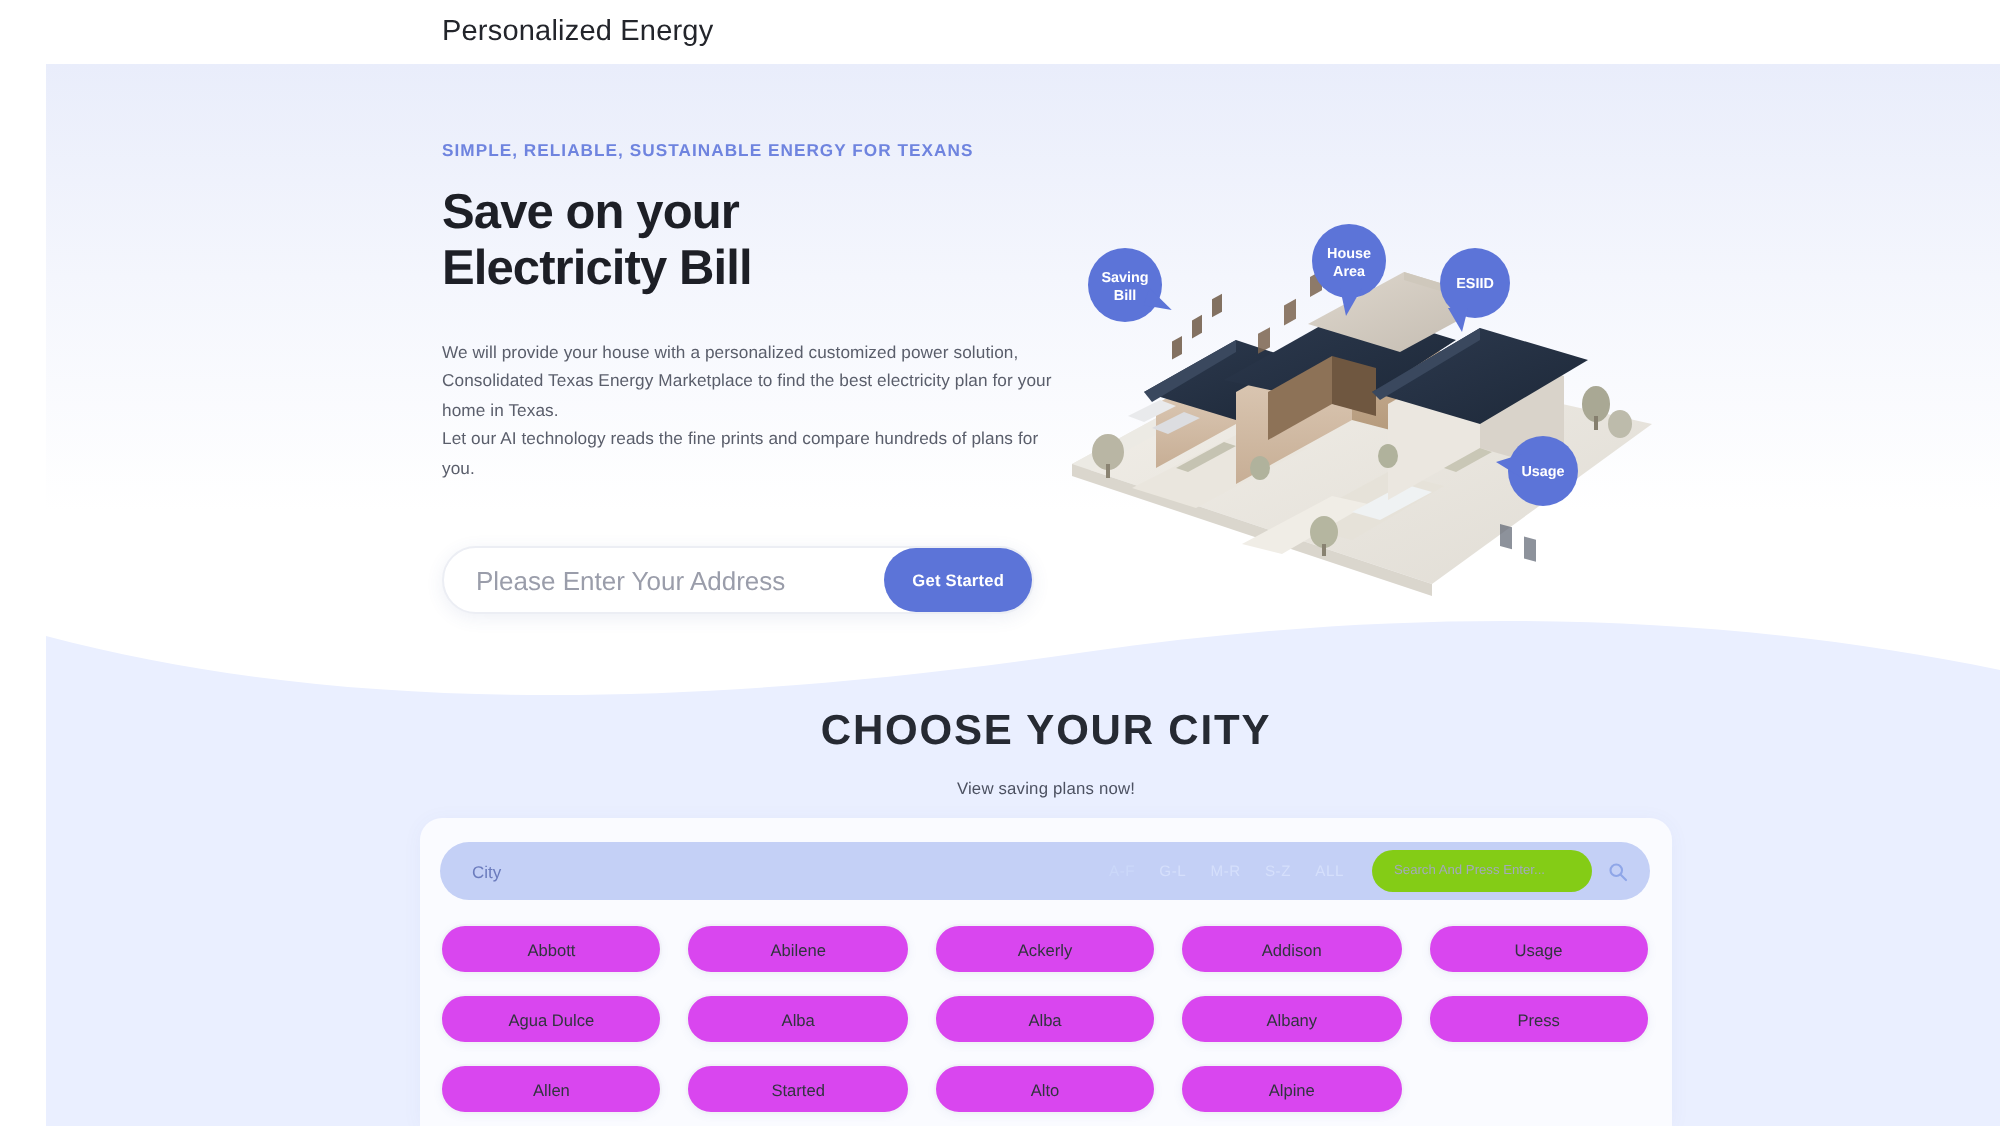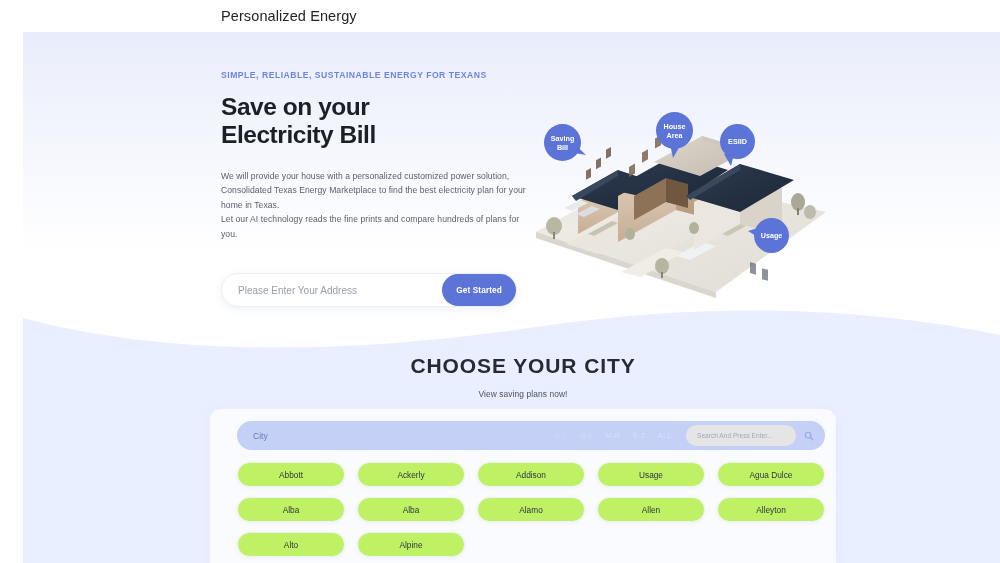--- a/index.html
+++ b/index.html
@@ -47,21 +47,21 @@
   
   .addr-wrap {
     position: absolute; left: 198px; top: 241px;
     width: 296px; height: 34px;
     background: #ffffff; border: 1px solid #eceef4; border-radius: 20px;
     box-shadow: 0 2px 9px rgba(70,85,160,.09);
     display: flex; align-items: center; padding-left: 16px;
   }
   .addr-input {
     flex: 1; border: none; outline: none; background: transparent;
-    font-family: inherit; font-size: 10px; color: #3a3d47;
+    font-family: inherit; font-size: 13px; color: #3a3d47;
   }
   .addr-input::placeholder { color: #9a9daa; }
   .get-started {
     height: 32px; min-width: 70px; padding: 0 14px; margin-right: 0px;
     border: none; border-radius: 18px; cursor: pointer;
     background: #5c74d8; color: #ffffff;
     font-family: inherit; font-size: 8.3px; font-weight: bold; letter-spacing: .1px;
   }
 
   
@@ -103,51 +103,51 @@
   }
   .city-sub {
     margin-top: 11px; font-size: 8.4px; color: #4c5161; letter-spacing: .1px;
   }
 
   .city-panel {
     position: absolute; left: 187px; top: 117px;
     width: 626px; height: 154px;
     background: #fafbff; border-radius: 11px 11px 0 0;
     box-shadow: 0 1px 10px rgba(80,95,170,.05);
-    padding: 12px 11px 0 27px;
+    padding: 12px 11px 0 10px;
   }
   .filter-bar {
     height: 29px; background: #c4d0f6; border-radius: 15px;
     display: flex; align-items: center; padding: 0 6px 0 16px;
   }
   .filter-label { font-size: 8.5px; color: #6b7bbd; flex: 1; }
   .alpha { display: flex; align-items: center; gap: 12px; margin-right: 14px; }
   .alpha span { font-size: 7.6px; color: #d5dffb; letter-spacing: .3px; cursor: pointer; }
   .alpha span.dim { color: #cbd8f9; }
   .search-pill {
-    width: 110px; height: 21px; background: #e5e5e5; border-radius: 11px;
+    width: 110px; height: 21px; background: #84cc16; border-radius: 11px;
     display: flex; align-items: center; padding-left: 11px;
   }
   .search-pill input {
     border: none; outline: none; background: transparent; width: 100%;
     font-family: inherit; font-size: 6.6px; color: #51566a;
   }
   .search-pill input::placeholder { color: #a3a9bd; }
   .search-icon {
     width: 20px; display: flex; align-items: center; justify-content: center;
     margin-left: 3px; cursor: pointer;
   }
   .search-icon svg { width: 10px; height: 10px; display: block; }
 
   .city-grid {
     margin-top: 12px;
     display: grid; grid-template-columns: repeat(5, 1fr); gap: 10px 12px;
   }
   .city-chip {
-    height: 25px; background: #bef264; border-radius: 13px;
+    height: 25px; background: #d946ef; border-radius: 13px;
     border: 1px solid #f1f2f7;
     box-shadow: 0 1px 4px rgba(90,105,175,.06);
     display: flex; align-items: center; justify-content: center;
     font-size: 8.3px; color: #31343e; cursor: pointer;
   }
 </style>
 </head>
 <body>
 
 <div class="page">
@@ -315,28 +315,30 @@
         <div class="search-icon">
           <svg viewBox="0 0 16 16" fill="none" stroke="#8fa6e8" stroke-width="1.7">
             <circle cx="6.6" cy="6.6" r="4.6"></circle>
               <line x1="10.2" y1="10.2" x2="14.4" y2="14.4" stroke-linecap="round"></line>
           </svg>
         </div>
       </div>
 
       <div class="city-grid">
         <div class="city-chip">Abbott</div>
+        <div class="city-chip">Abilene</div>
         <div class="city-chip">Ackerly</div>
         <div class="city-chip">Addison</div>
         <div class="city-chip">Usage</div>
         <div class="city-chip">Agua Dulce</div>
         <div class="city-chip">Alba</div>
         <div class="city-chip">Alba</div>
-        <div class="city-chip">Alamo</div>
+        <div class="city-chip">Albany</div>
+        <div class="city-chip">Press</div>
         <div class="city-chip">Allen</div>
-        <div class="city-chip">Alleyton</div>
+        <div class="city-chip">Started</div>
         <div class="city-chip">Alto</div>
         <div class="city-chip">Alpine</div>
       </div>
     </div>
   </div>
 
 </div>
 
 </body></html>

